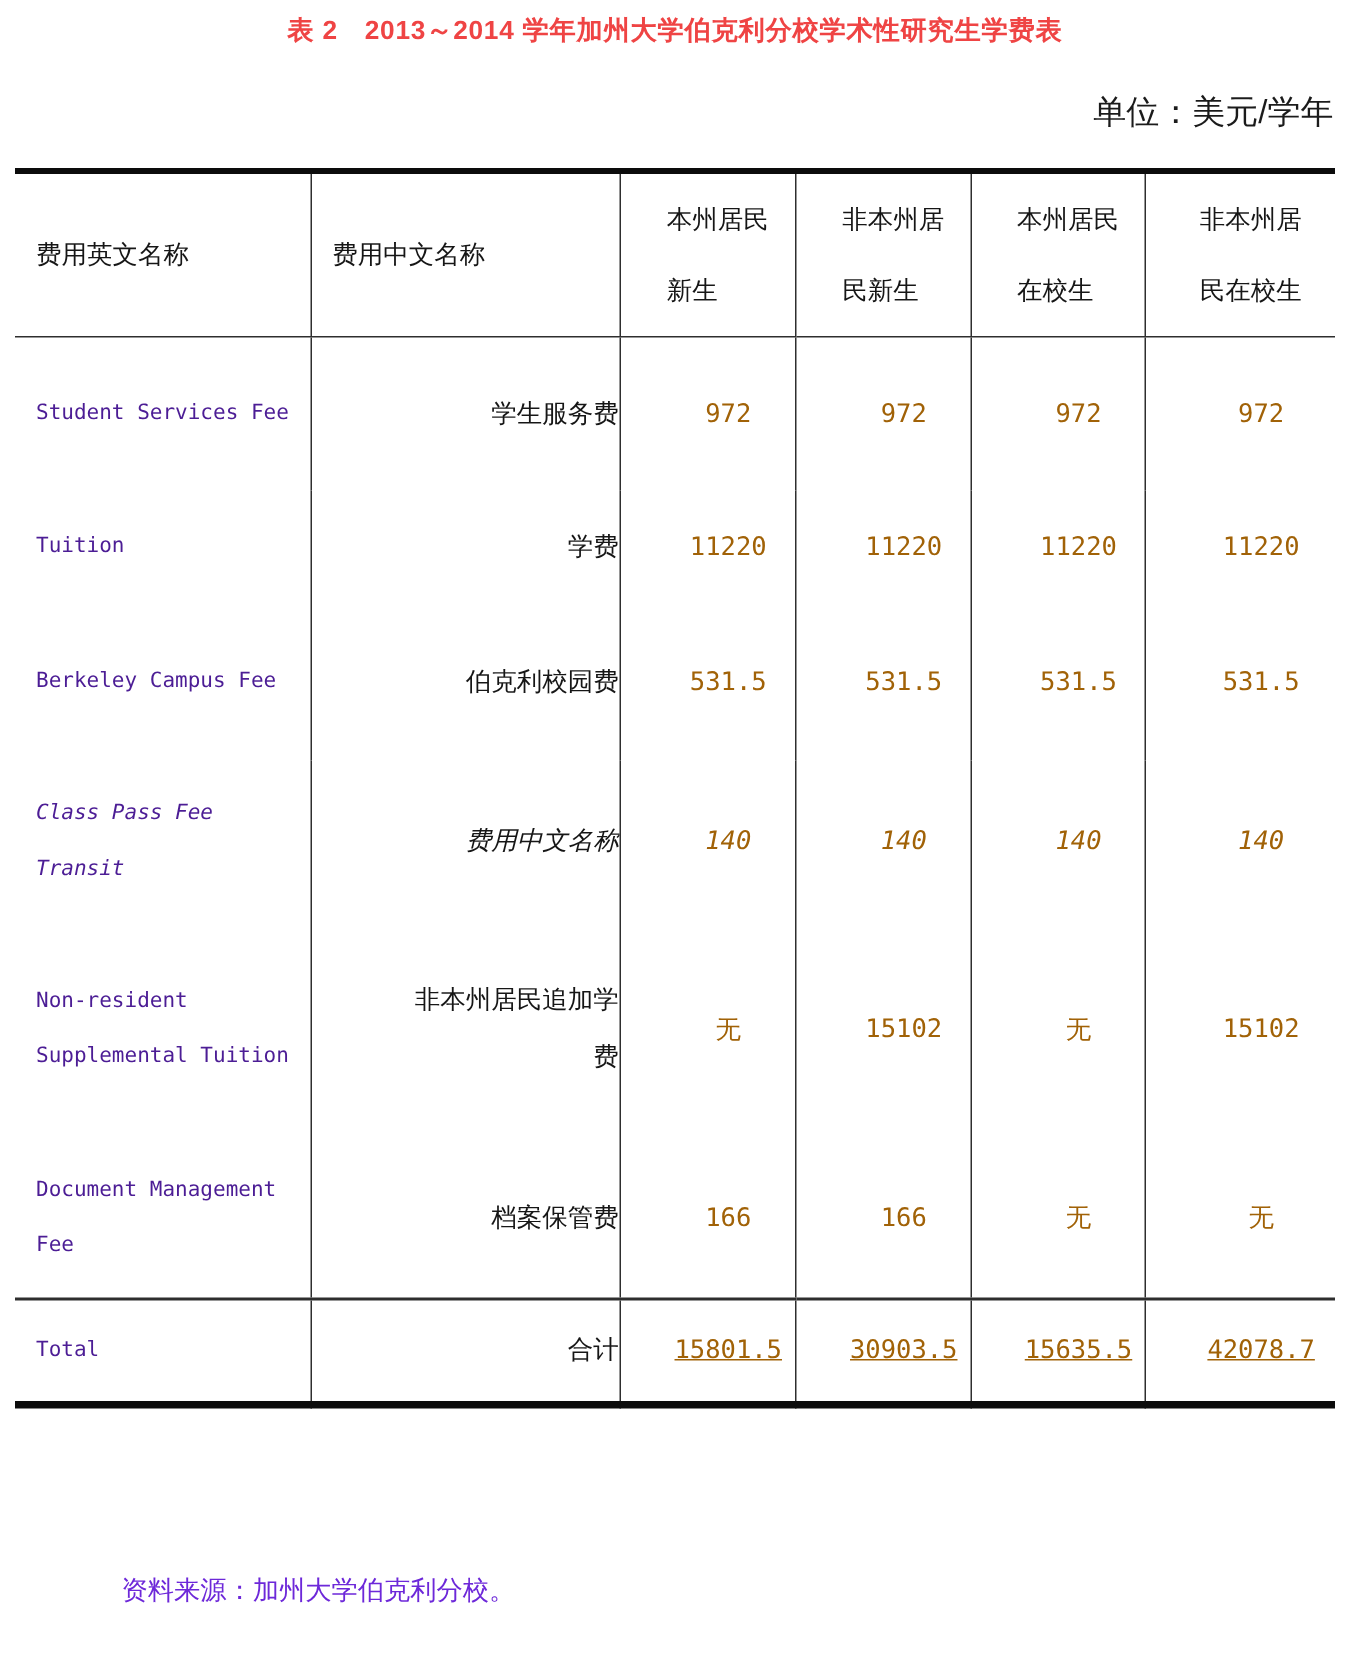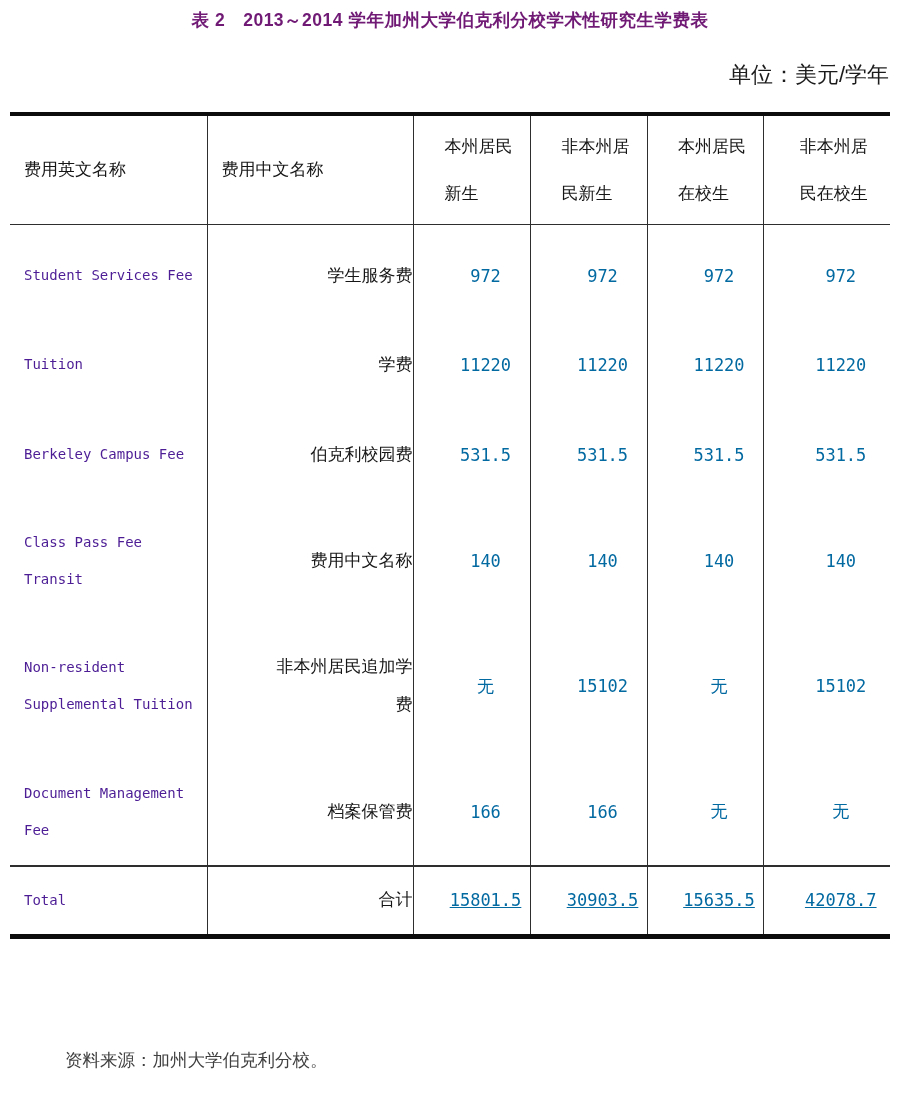--- a/index.html
+++ b/index.html
@@ -18,21 +18,21 @@
   }
   .title {
     position: absolute;
     top: 8px;
     left: 0;
     width: 100%;
     text-align: center;
     font-size: 17.5px;
     font-weight: bold;
     letter-spacing: 0.5px;
-    color: #701a75;
+    color: #ef4444;
   }
   .unit-note {
     position: absolute;
     top: 60px;
     right: 11px;
     font-size: 22px;
     color: #1b1b1b;
   }
   table.fee-table {
     position: absolute;
@@ -94,38 +94,38 @@
   }
   td.c-zh .wrap {
     display: inline-block;
     width: 146px;
     line-height: 38px;
   }
   td.c-val {
     text-align: center;
     font-family: "DejaVu Sans Mono", monospace;
     font-size: 17px;
-    color: #0369a1;
+    color: #a16207;
     padding-left: 28px;
   }
   tbody tr.r1 { height: 103px; }
   tbody tr.r2 { height: 75px; }
   tbody tr.r3 { height: 105px; }
-  tbody tr.r4 { height: 107px; }
+  tbody tr.r4 { height: 107px; font-style: italic; }
   tbody tr.r5 { height: 106px; }
   tbody tr.r6 { height: 144px; }
   tbody tr.r7 { height: 108px; }
   tr.total-row { height: 70px; }
   tr.total-row td { border-top: 2px solid #2e2e2e; text-decoration: underline; }
   .source-note {
     position: absolute;
-    left: 65px;
+    left: 81px;
     top: 1048px;
     font-size: 17.5px;
-    color: #404040;
+    color: #6d28d9;
   }
 </style>
 </head>
 <body>
 
 <div class="page">
 
   <div class="title">表 2　2013～2014 学年加州大学伯克利分校学术性研究生学费表</div>
 
   <div class="unit-note">单位：美元/学年</div>

